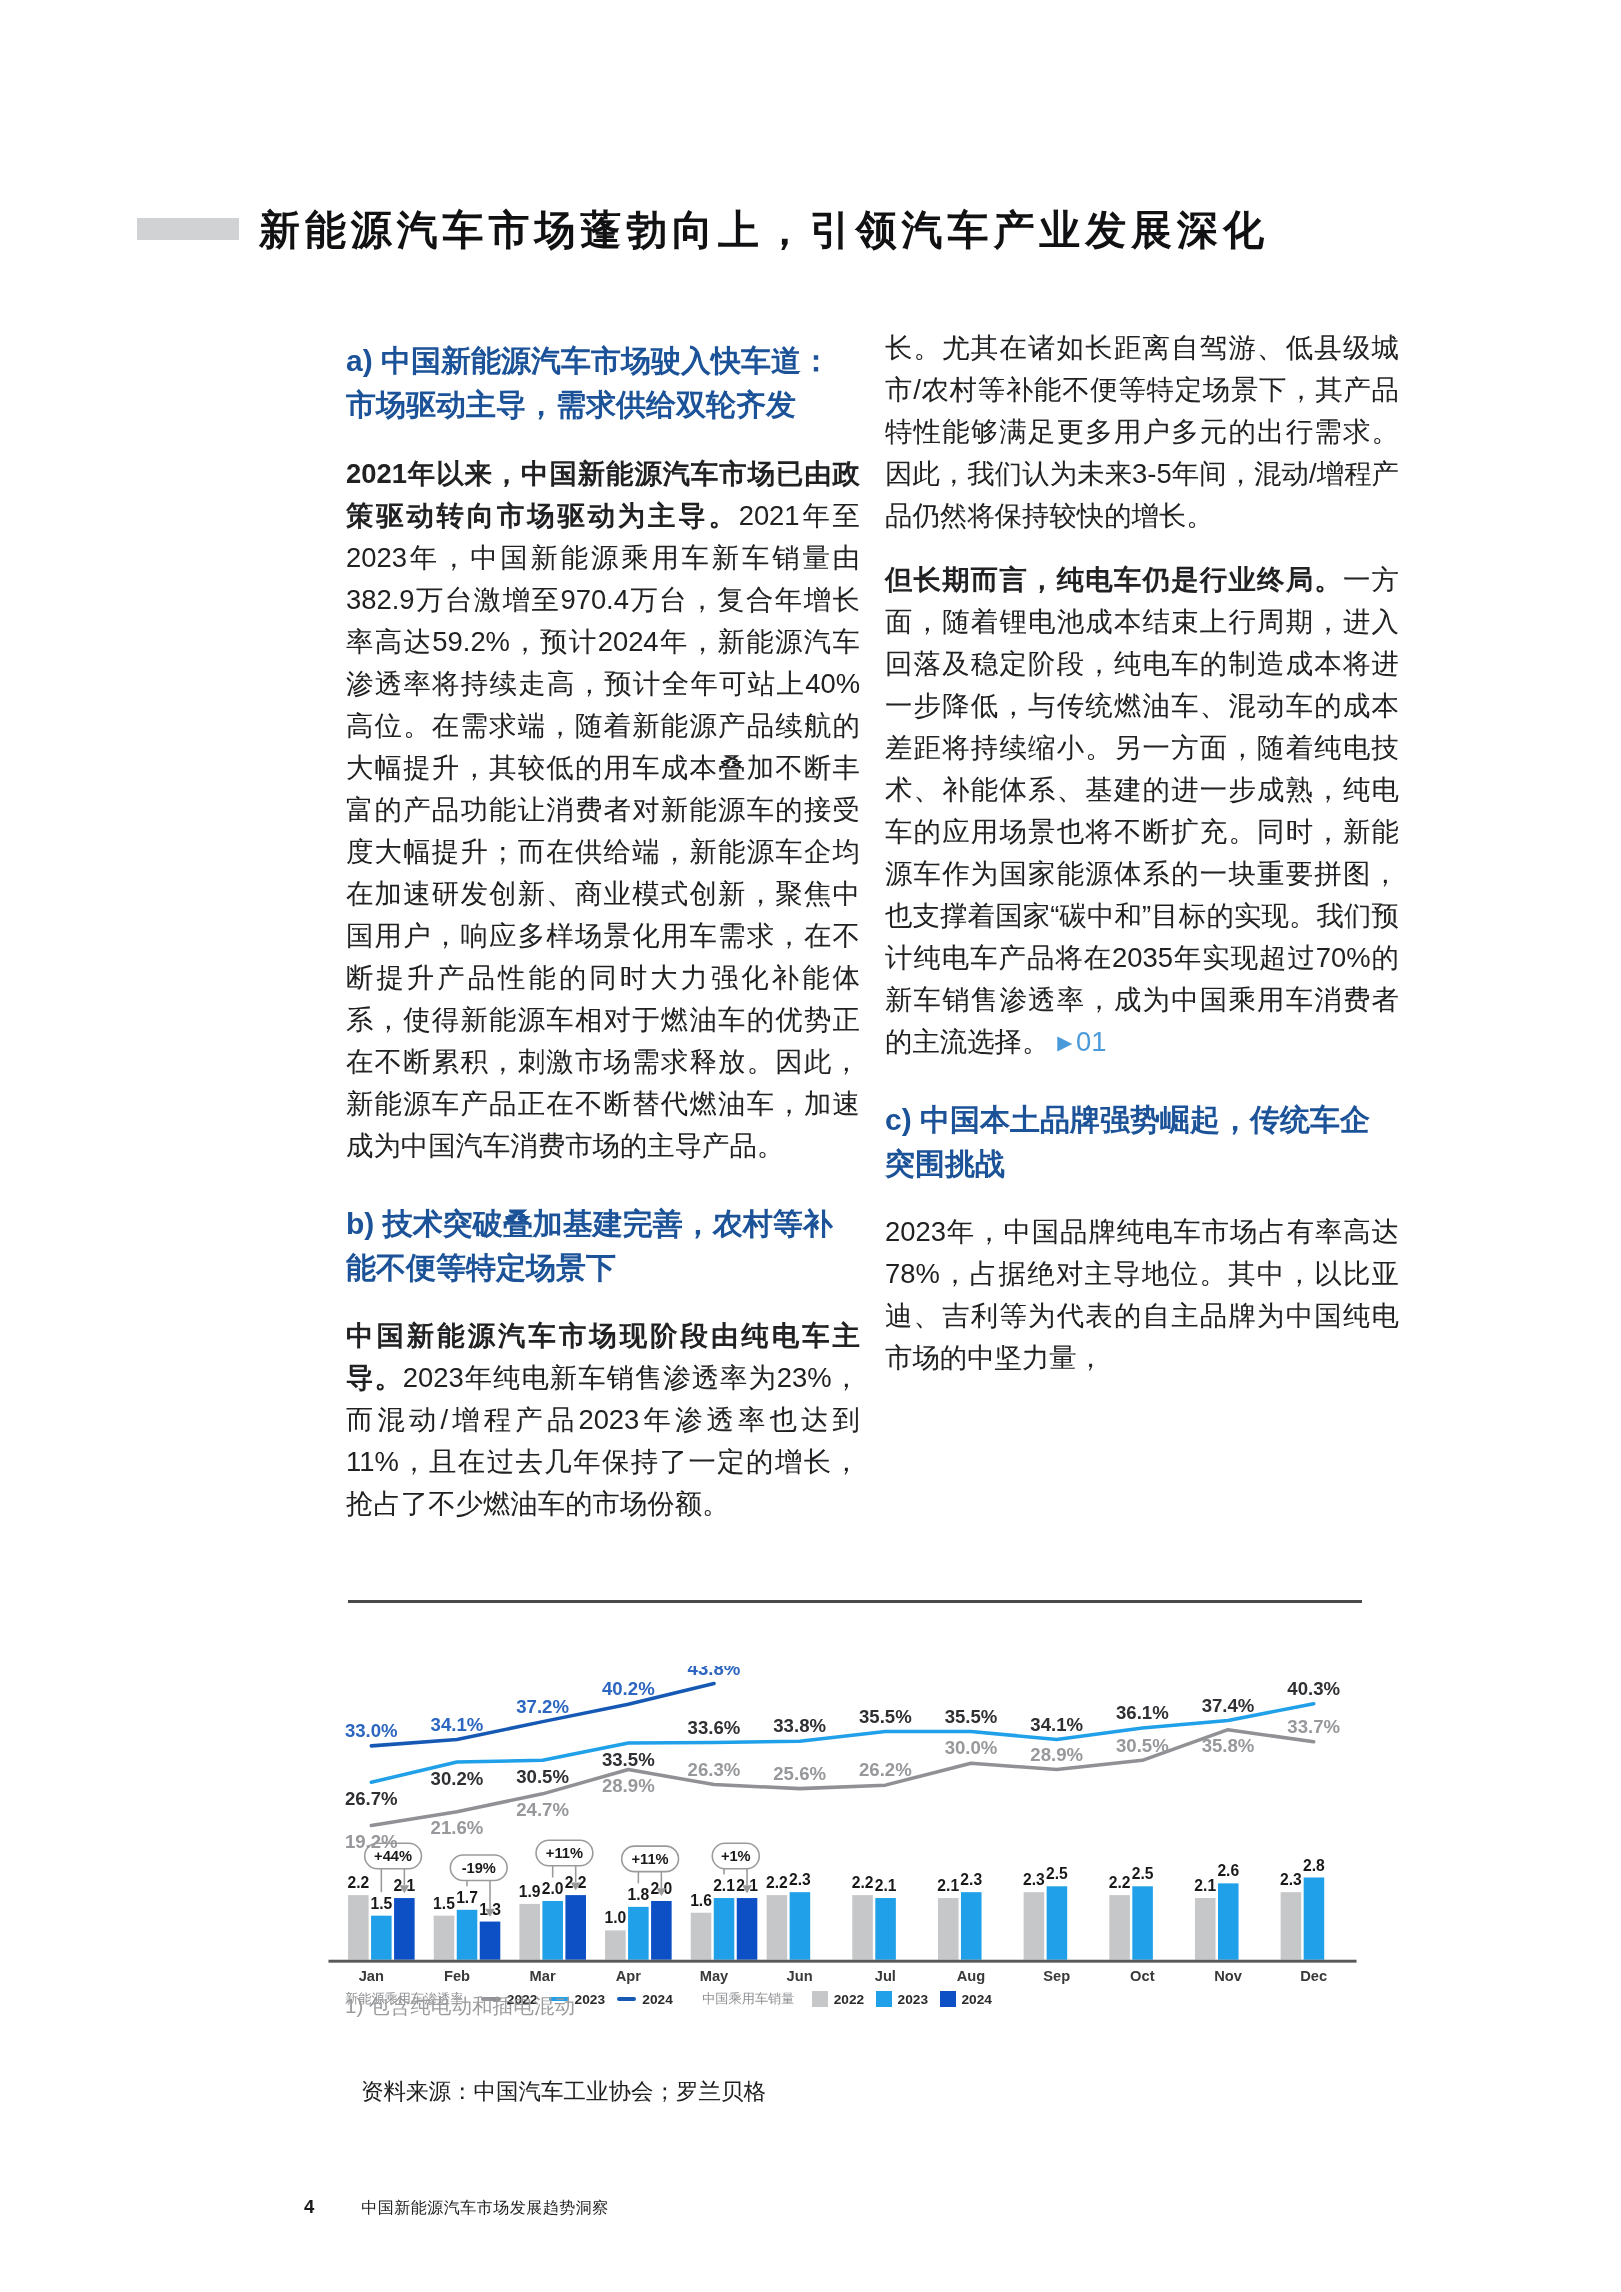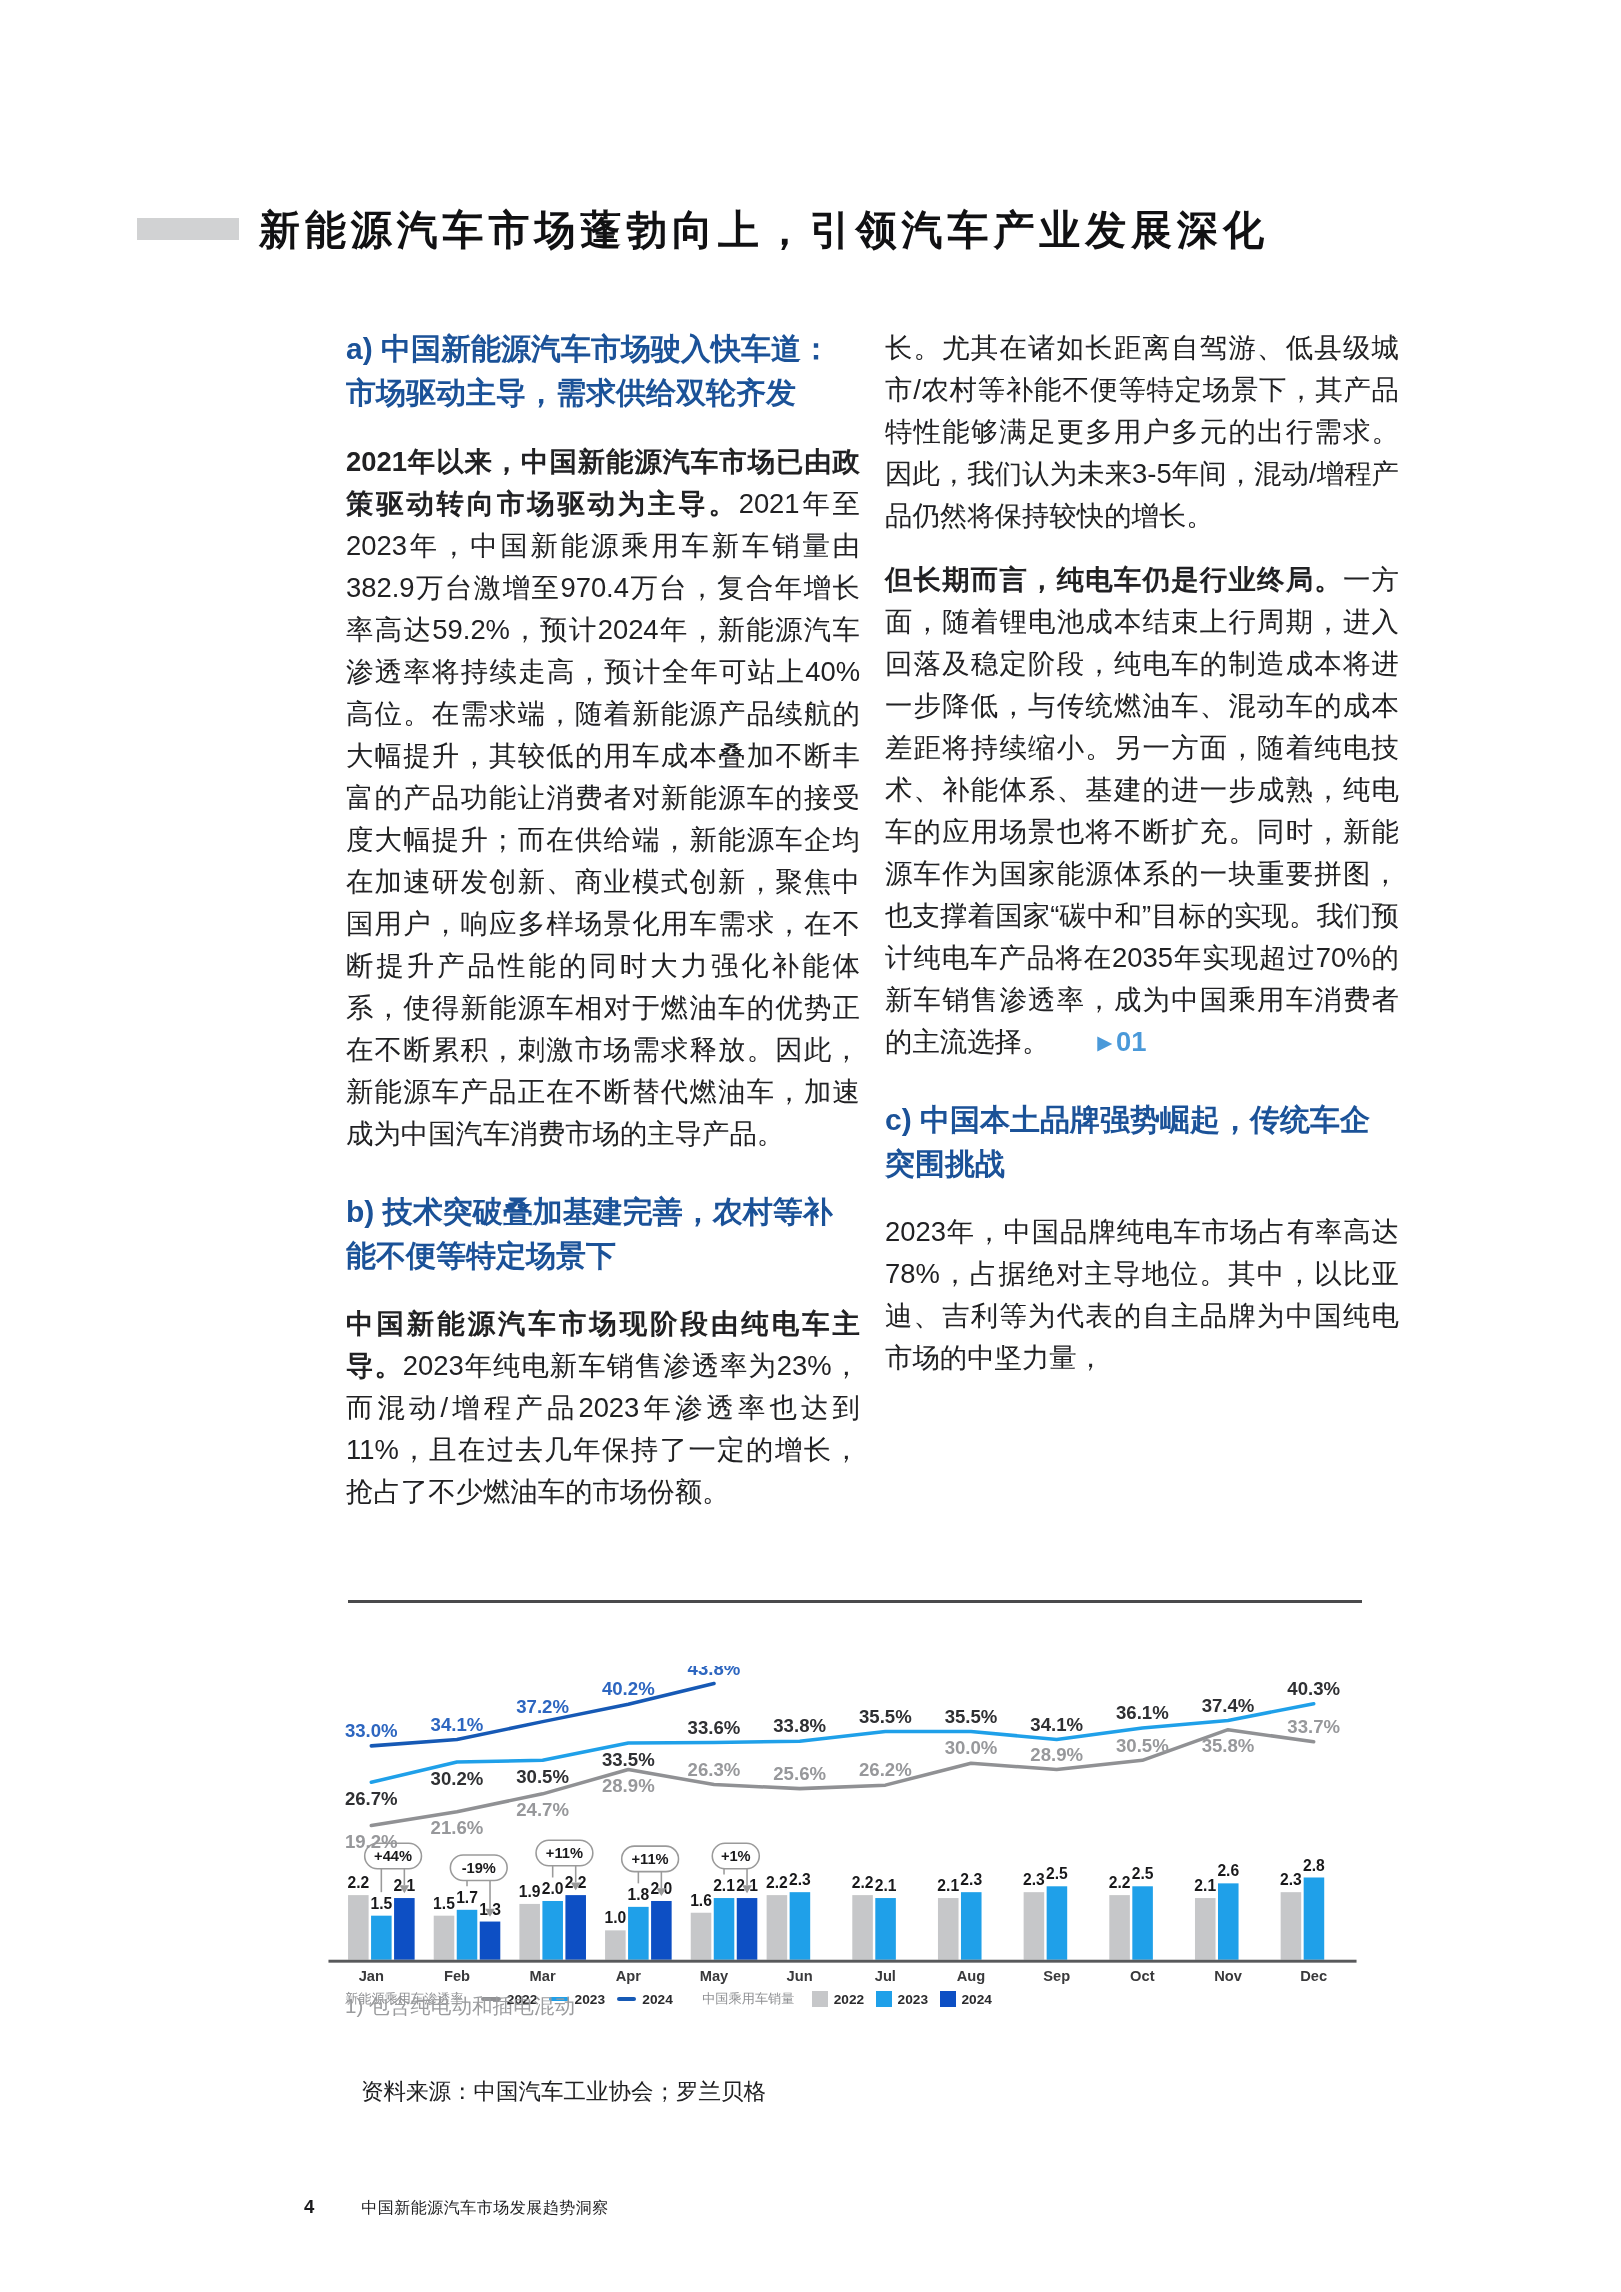--- a/index.html
+++ b/index.html
@@ -2,28 +2,28 @@
 <html><head>
 <meta charset="utf-8">
 <style>
   html,body{margin:0;padding:0;background:#e8e8e8;}
   .page{position:relative;width:1621px;height:2293px;background:#ffffff;margin:0 auto;
         font-family:"Liberation Sans","DejaVu Sans",sans-serif;color:#212123;overflow:hidden;}
   .deco-bar{position:absolute;left:137px;top:218px;width:102px;height:21.6px;background:#D1D2D3;}
   .page-title{position:absolute;left:259px;top:208px;margin:0;font-size:41px;line-height:45px;
         font-weight:700;color:#111113;letter-spacing:4.9px;white-space:nowrap;}
   .col{position:absolute;top:327px;width:514px;}
-  .col-left{left:346px;}
+  .col-left{left:346px;margin-top:12px;}
   .col-right{left:885px;}
   .sec-head{font-size:30px;line-height:44px;margin:0 0 25.5px;color:#1B5298;font-weight:700;text-align:left;}
   .sec-head.later{margin-top:35px;}
   .body{font-size:27.4px;line-height:42px;margin:0 0 21.6px;text-align:justify;color:#212123;}
   .body .lead{font-weight:700;}
   .body.tight{margin-bottom:0;}
-  .fig-link{color:#4A99D9;font-weight:700;white-space:nowrap;cursor:pointer;margin-left:40px;}
+  .fig-link{color:#4A99D9;font-weight:400;white-space:nowrap;cursor:pointer;}
   .fig-link .tri{font-size:19.6px;vertical-align:2px;margin:0 3.9px 0 7.8px;}
   
   .chart-rule{position:absolute;left:348px;top:1600px;width:1014px;height:2.9px;background:#4A4A4C;}
   .chart-head{position:absolute;left:350px;top:1622px;width:1014px;}
   .fig-num{font-size:28px;font-weight:700;color:#3F97D8;margin-right:40px;}
   .chart-title{font-size:28px;font-weight:700;color:#161618;}
   #chart-svg{position:absolute;left:328px;top:1666px;}
   .bar-lbl{font:700 16px "Liberation Sans","DejaVu Sans",sans-serif;fill:#19191B;}
   .axis-lbl{font:700 15px "Liberation Sans","DejaVu Sans",sans-serif;fill:#39393B;}
   .line-lbl{font:600 19px "Liberation Sans","DejaVu Sans",sans-serif;}

